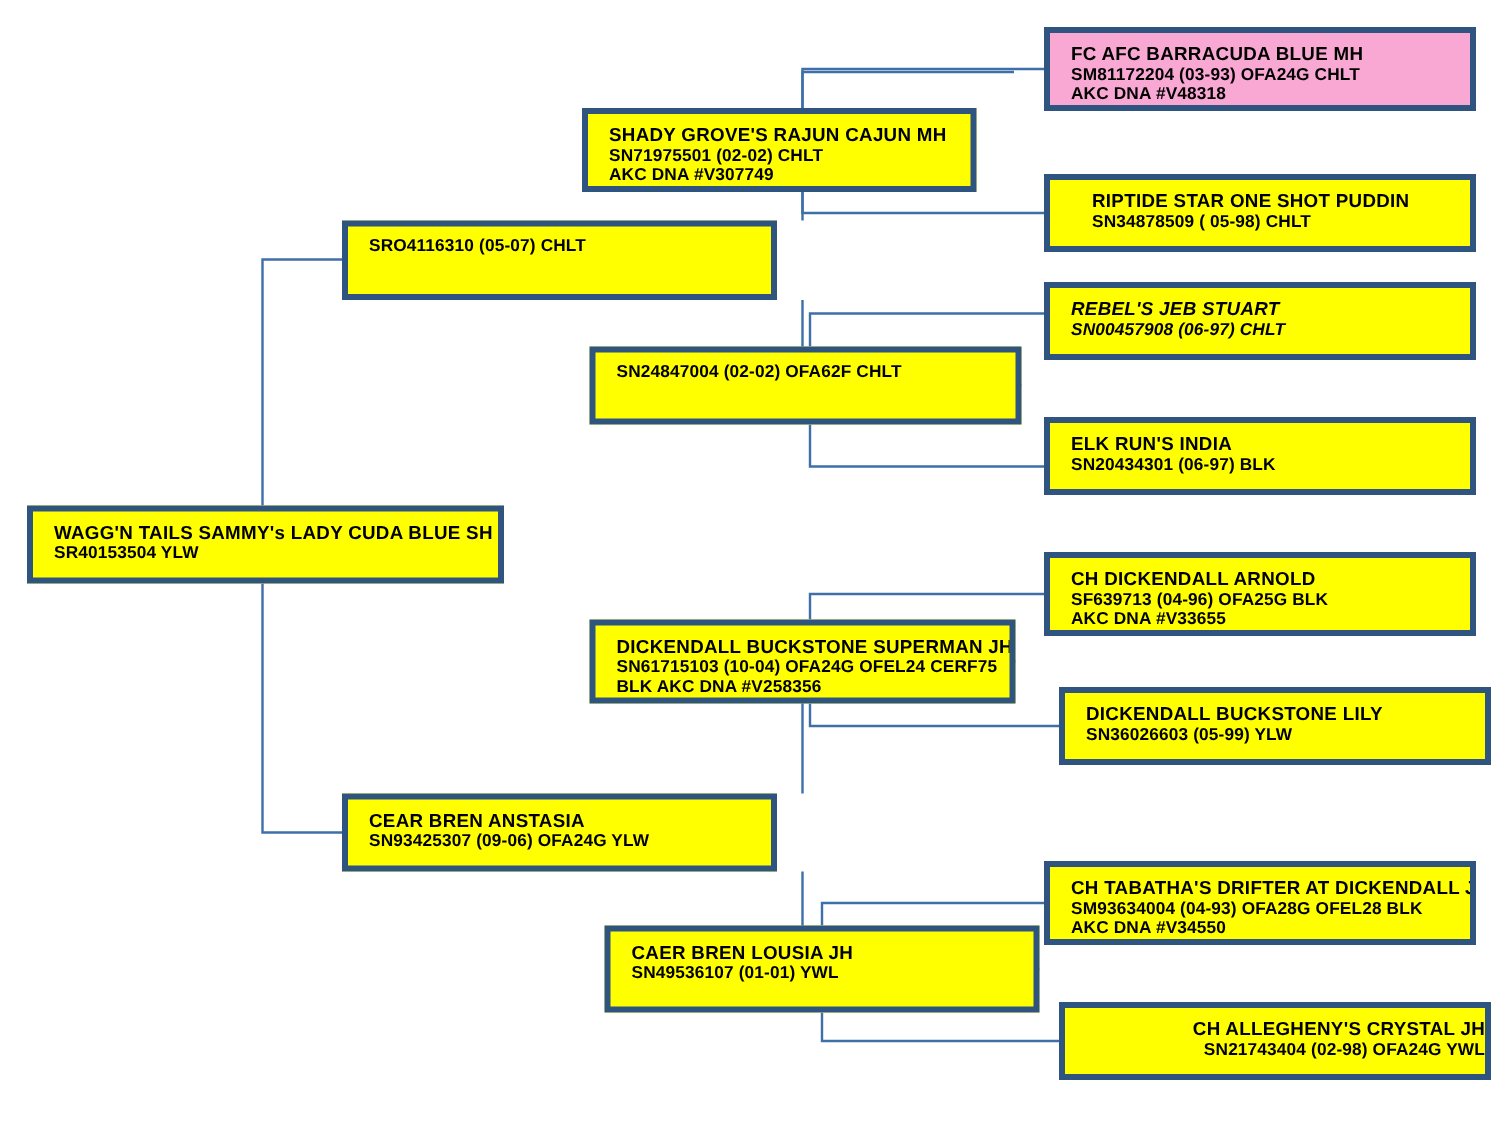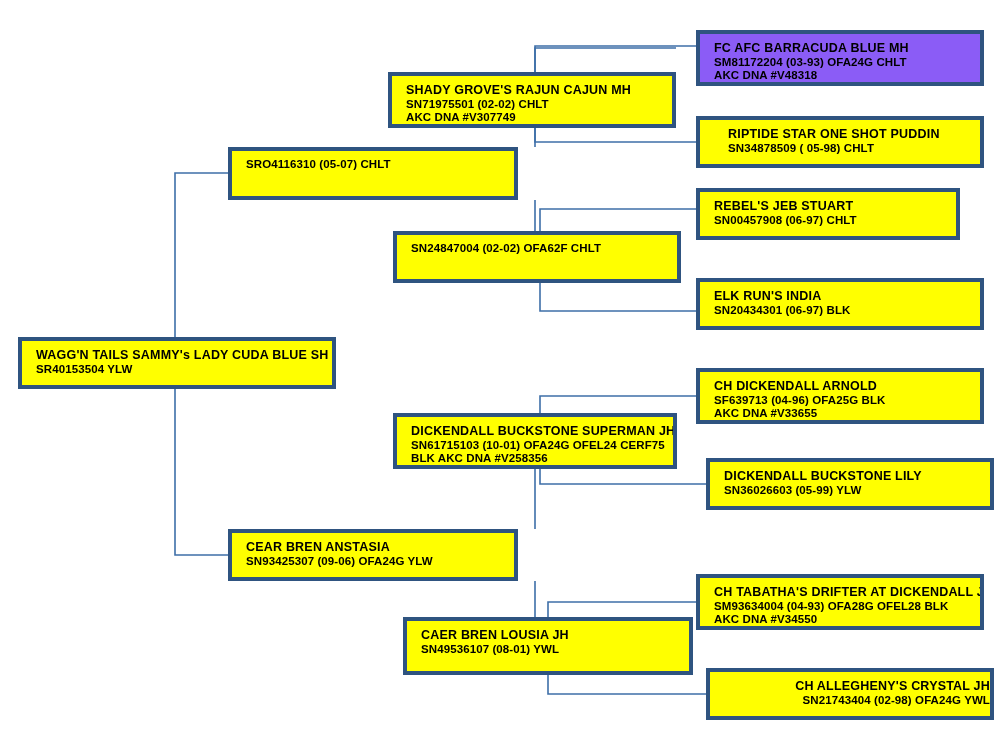--- a/index.html
+++ b/index.html
@@ -79,47 +79,47 @@
         <div class="box-name">WAGG'N TAILS SAMMY's LADY CUDA BLUE  SH</div>
         <div class="box-line">SR40153504   YLW</div>
       </div>
       <div class="pedigree-box" style="left: 228px; top: 147px; width: 290px; height: 53px; background: rgb(255, 255, 0); border-color: rgb(47, 84, 128);">
         <div class="box-line">SRO4116310 (05-07)  CHLT</div>
       </div>
       <div class="pedigree-box" style="left: 228px; top: 529px; width: 290px; height: 52px; background: rgb(255, 255, 0); border-color: rgb(47, 84, 128);">
         <div class="box-name">CEAR BREN ANSTASIA</div>
         <div class="box-line">SN93425307 (09-06) OFA24G YLW</div>
       </div>
-      <div class="pedigree-box" style="left: 388px; top: 72px; width: 288px; height: 56px; background: rgb(255, 255, 0); border-color: rgb(47, 84, 128);">
+      <div class="pedigree-box" style="left: 388px; top: 72px; width: 263px; height: 56px; background: rgb(255, 255, 0); border-color: rgb(47, 84, 128);">
         <div class="box-name">SHADY GROVE'S RAJUN CAJUN   MH</div>
         <div class="box-line">SN71975501 (02-02) CHLT</div>
         <div class="box-line">AKC DNA #V307749</div>
       </div>
       <div class="pedigree-box" style="left: 393px; top: 231px; width: 288px; height: 52px; background: rgb(255, 255, 0); border-color: rgb(47, 84, 128);">
         <div class="box-line">SN24847004 (02-02) OFA62F CHLT</div>
       </div>
       <div class="pedigree-box" style="left: 393px; top: 413px; width: 284px; height: 56px; background: rgb(255, 255, 0); border-color: rgb(47, 84, 128);">
         <div class="box-name">DICKENDALL BUCKSTONE SUPERMAN  JH</div>
-        <div class="box-line">SN61715103 (10-01) OFA24G OFEL24 CERF75</div>
+        <div class="box-line">SN61715103 (10-04) OFA24G OFEL24 CERF75</div>
         <div class="box-line">BLK  AKC DNA #V258356</div>
       </div>
       <div class="pedigree-box" style="left: 403px; top: 617px; width: 290px; height: 58px; background: rgb(255, 255, 0); border-color: rgb(47, 84, 128);">
         <div class="box-name">CAER BREN LOUSIA JH</div>
-        <div class="box-line">SN49536107 (08-01)  YWL</div>
+        <div class="box-line">SN49536107 (01-01)  YWL</div>
       </div>
-      <div class="pedigree-box" style="left: 696px; top: 30px; width: 288px; height: 56px; background: #8b5cf6; border-color: rgb(47, 84, 128);">
+      <div class="pedigree-box" style="left: 696px; top: 18px; width: 288px; height: 56px; background: #f9a8d4; border-color: rgb(47, 84, 128);">
         <div class="box-name">FC AFC BARRACUDA BLUE MH</div>
         <div class="box-line">SM81172204 (03-93)  OFA24G  CHLT</div>
         <div class="box-line">AKC DNA #V48318</div>
       </div>
       <div class="pedigree-box" style="left: 696px; top: 116px; width: 288px; height: 52px; background: rgb(255, 255, 0); border-color: rgb(47, 84, 128); padding-left: 28px;">
         <div class="box-name">RIPTIDE STAR ONE SHOT PUDDIN</div>
         <div class="box-line">SN34878509 ( 05-98)  CHLT</div>
       </div>
-      <div class="pedigree-box" style="left: 696px; top: 188px; width: 264px; height: 52px; background: rgb(255, 255, 0); border-color: rgb(47, 84, 128);">
+      <div class="pedigree-box" style="left: 696px; top: 188px; width: 288px; height: 52px; background: rgb(255, 255, 0); border-color: rgb(47, 84, 128); font-style: italic;">
         <div class="box-name">REBEL'S JEB STUART</div>
         <div class="box-line">SN00457908 (06-97)  CHLT</div>
       </div>
       <div class="pedigree-box" style="left: 696px; top: 278px; width: 288px; height: 52px; background: rgb(255, 255, 0); border-color: rgb(47, 84, 128);">
         <div class="box-name">ELK RUN'S INDIA</div>
         <div class="box-line">SN20434301 (06-97)  BLK</div>
       </div>
       <div class="pedigree-box" style="left: 696px; top: 368px; width: 288px; height: 56px; background: rgb(255, 255, 0); border-color: rgb(47, 84, 128);">
         <div class="box-name">CH DICKENDALL ARNOLD</div>
         <div class="box-line">SF639713 (04-96) OFA25G BLK</div>

